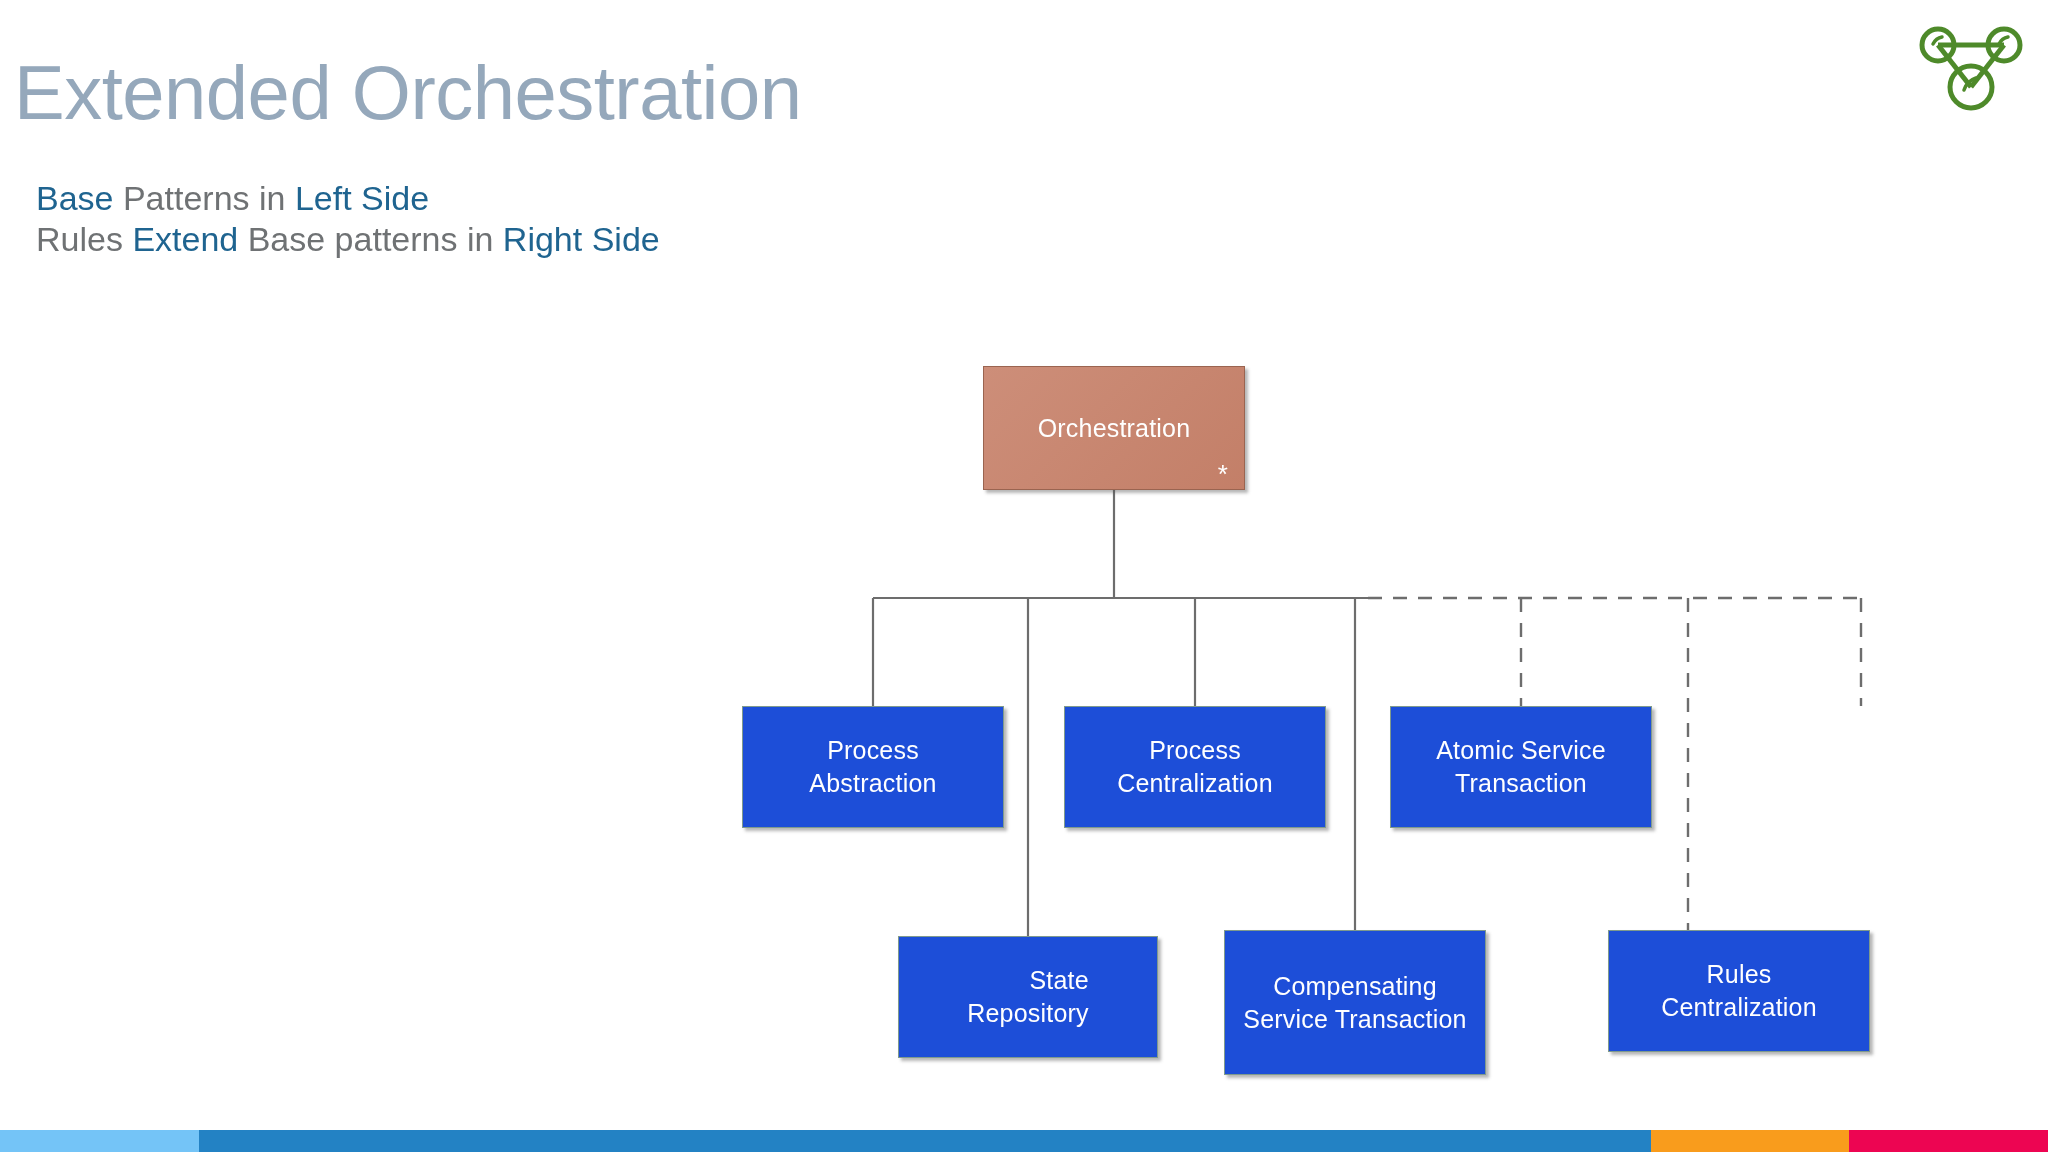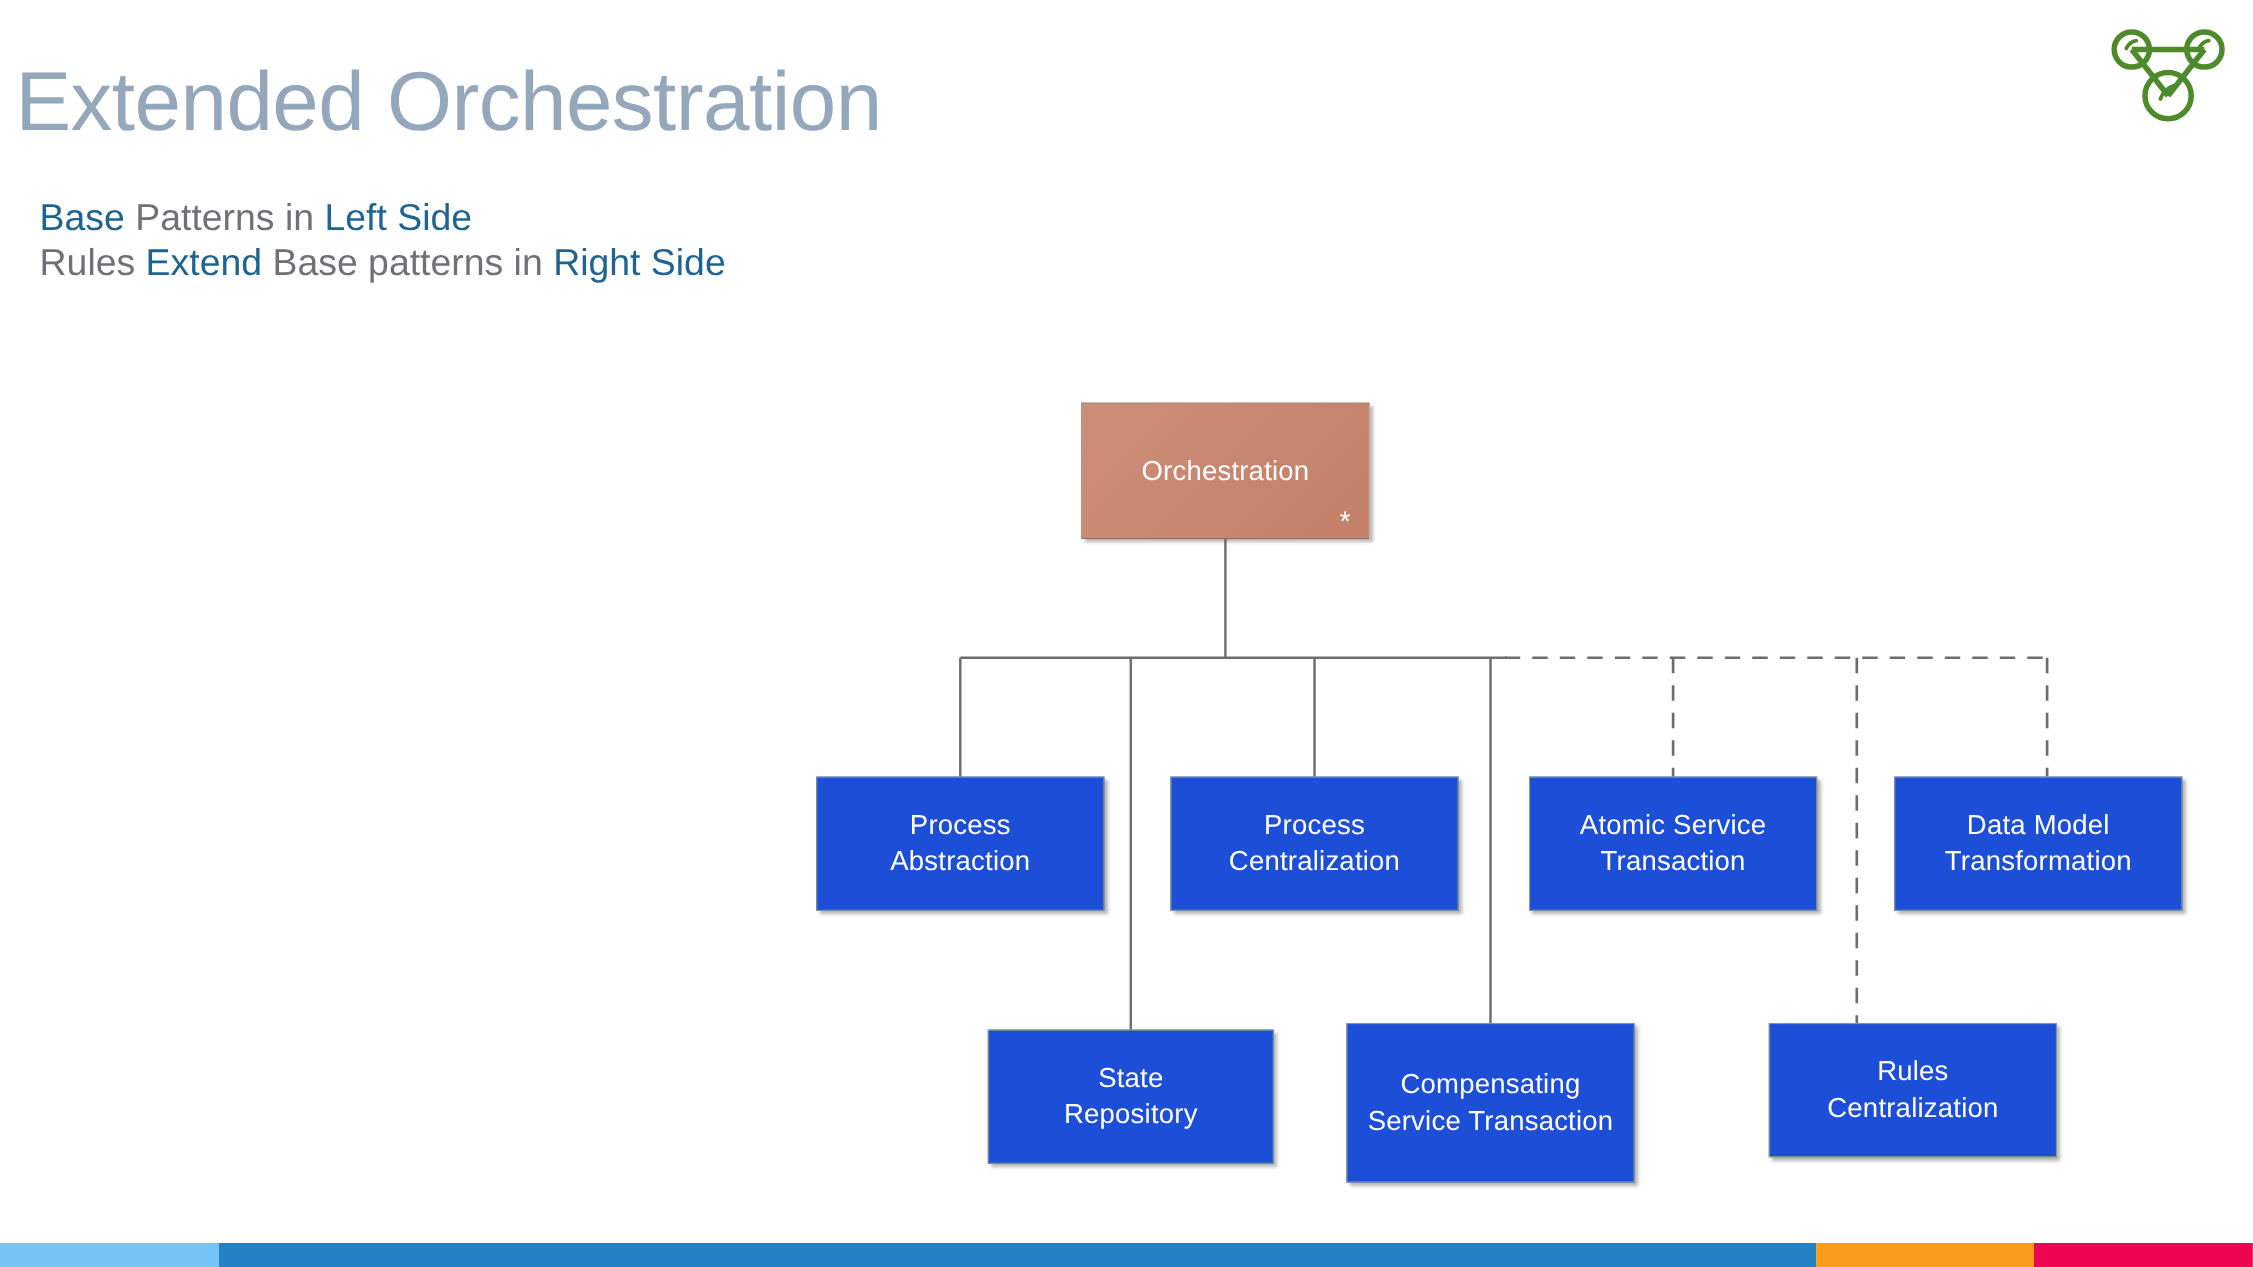--- a/index.html
+++ b/index.html
@@ -186,26 +186,22 @@
   <div class="node node-child" style="left:1064px; top:706px; width:262px; height:122px;">
     <span class="label">Process
 Centralization</span>
   </div>
 
   <div class="node node-child" style="left:1390px; top:706px; width:262px; height:122px;">
     <span class="label">Atomic Service
 Transaction</span>
   </div>
 
-  <div class="node node-child" style="left:1722px; top:706px; width:262px; height:122px;">
-    <span class="label">Data Model
-Transformation</span>
-  </div>
-
-  <div class="node node-child" style="left:898px; top:936px; width:260px; height:122px;">
+
+  <div class="node node-child" style="left:898px; top:936px; width:260px; height:122px;text-align:right;">
     <span class="label">State
 Repository</span>
   </div>
 
   <div class="node node-child" style="left:1224px; top:930px; width:262px; height:145px;">
     <span class="label">Compensating
 Service Transaction</span>
   </div>
 
   <div class="node node-child" style="left:1608px; top:930px; width:262px; height:122px;">

